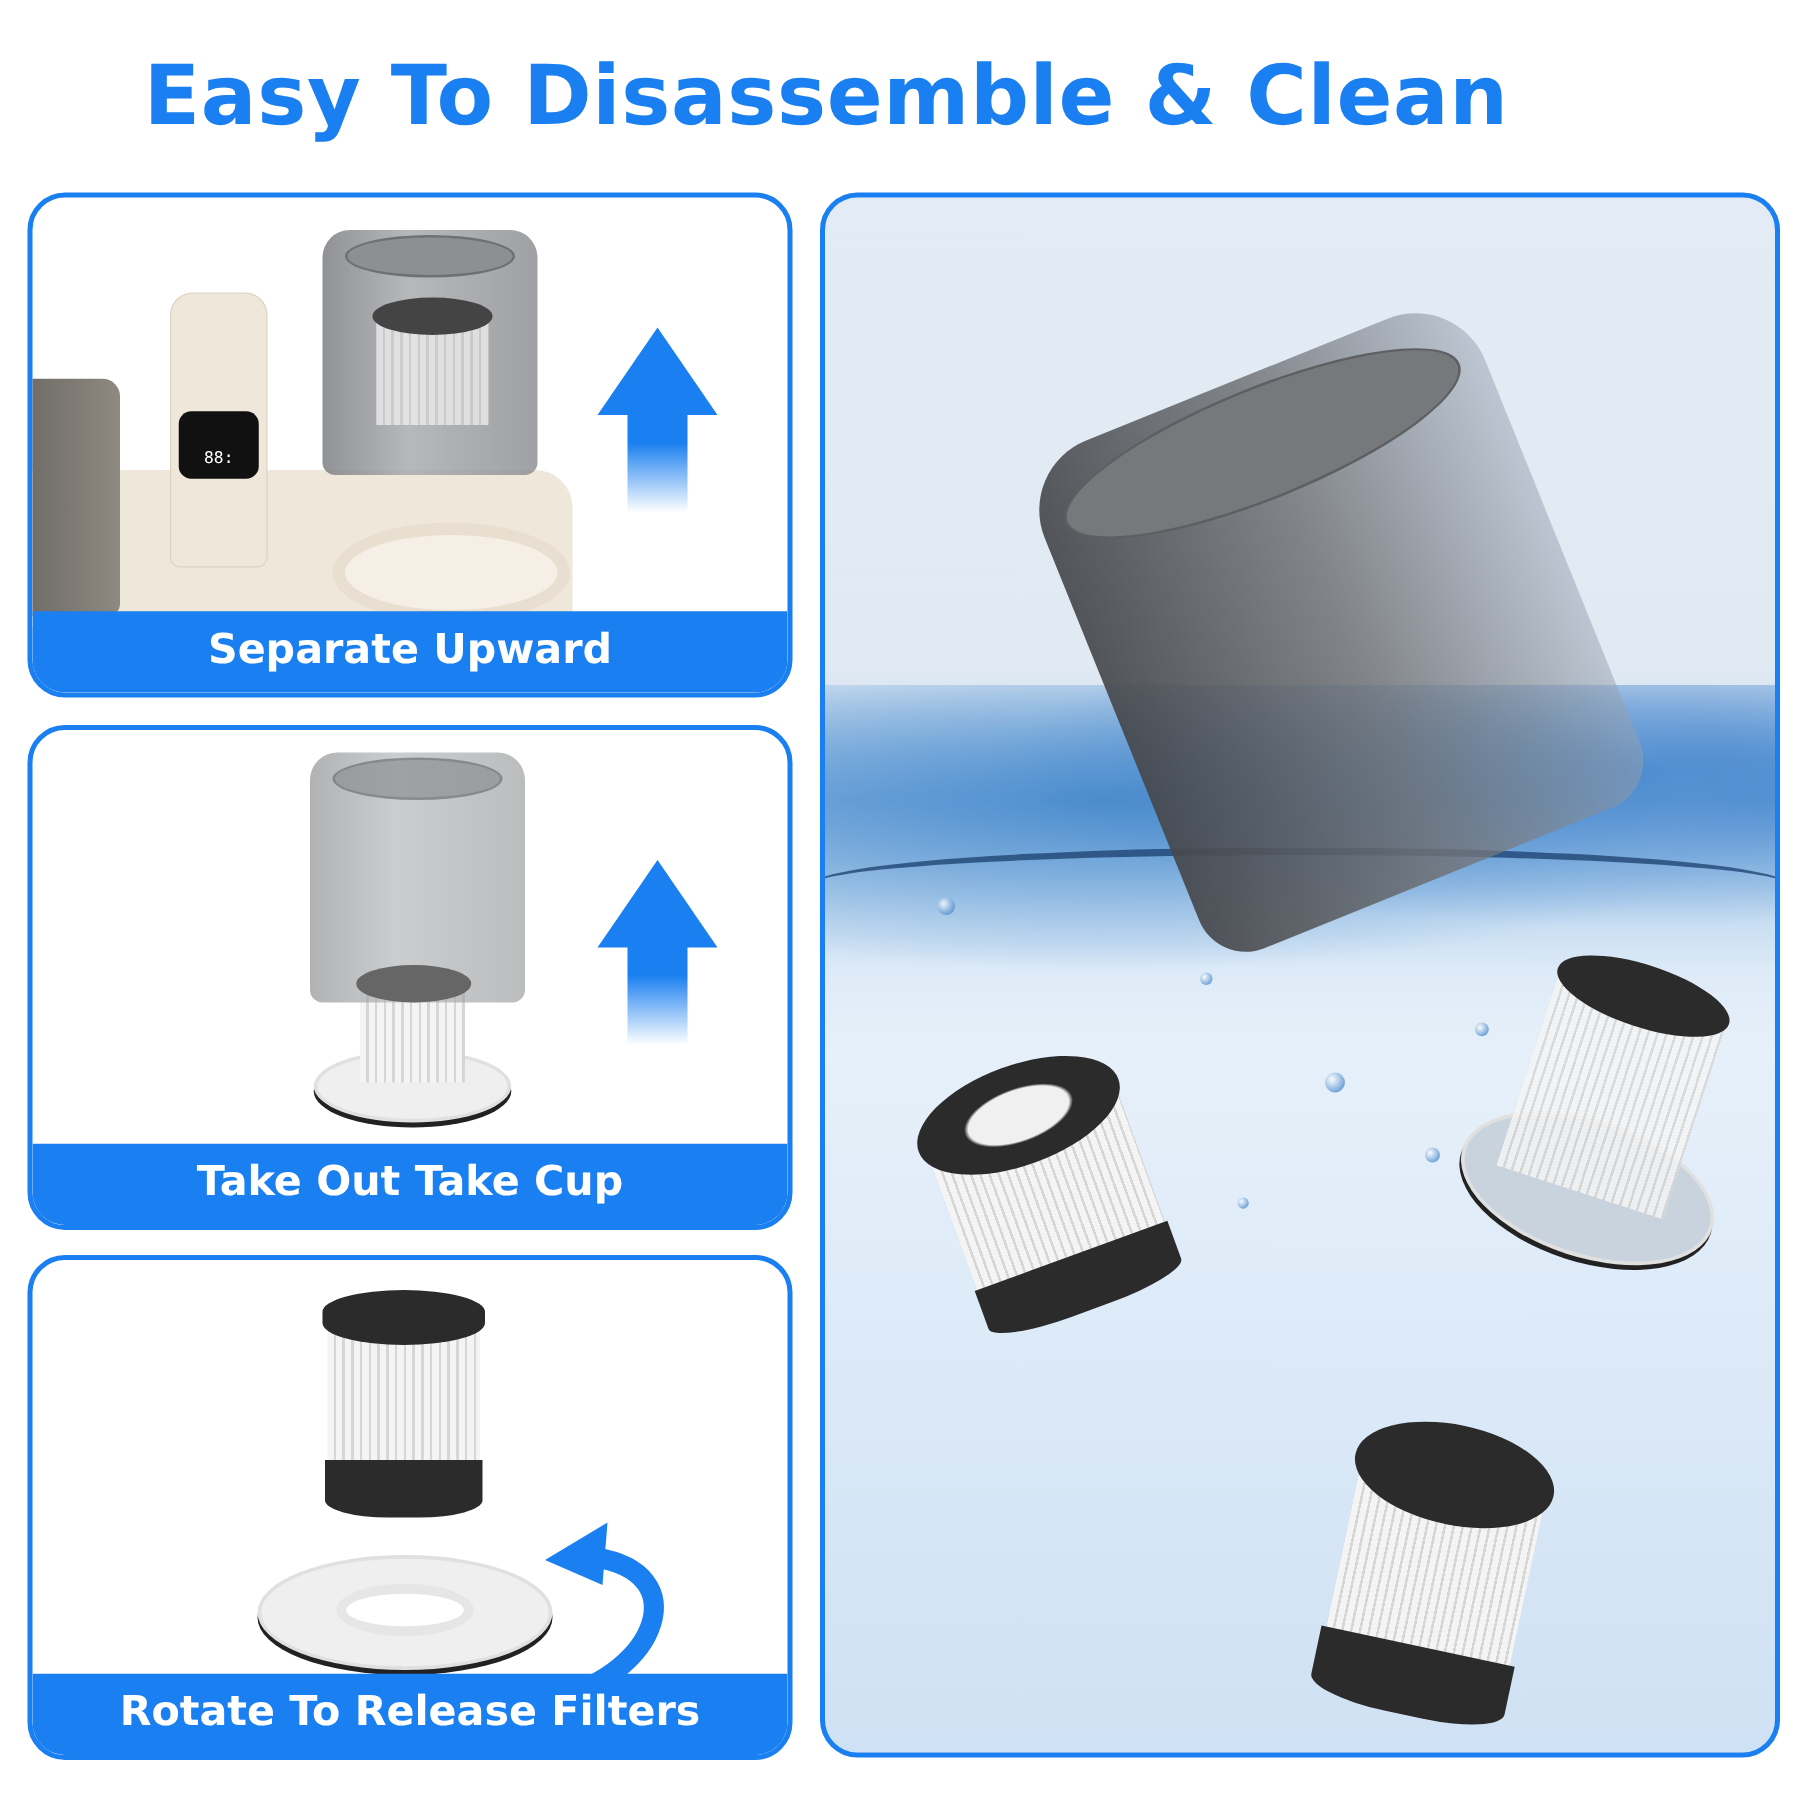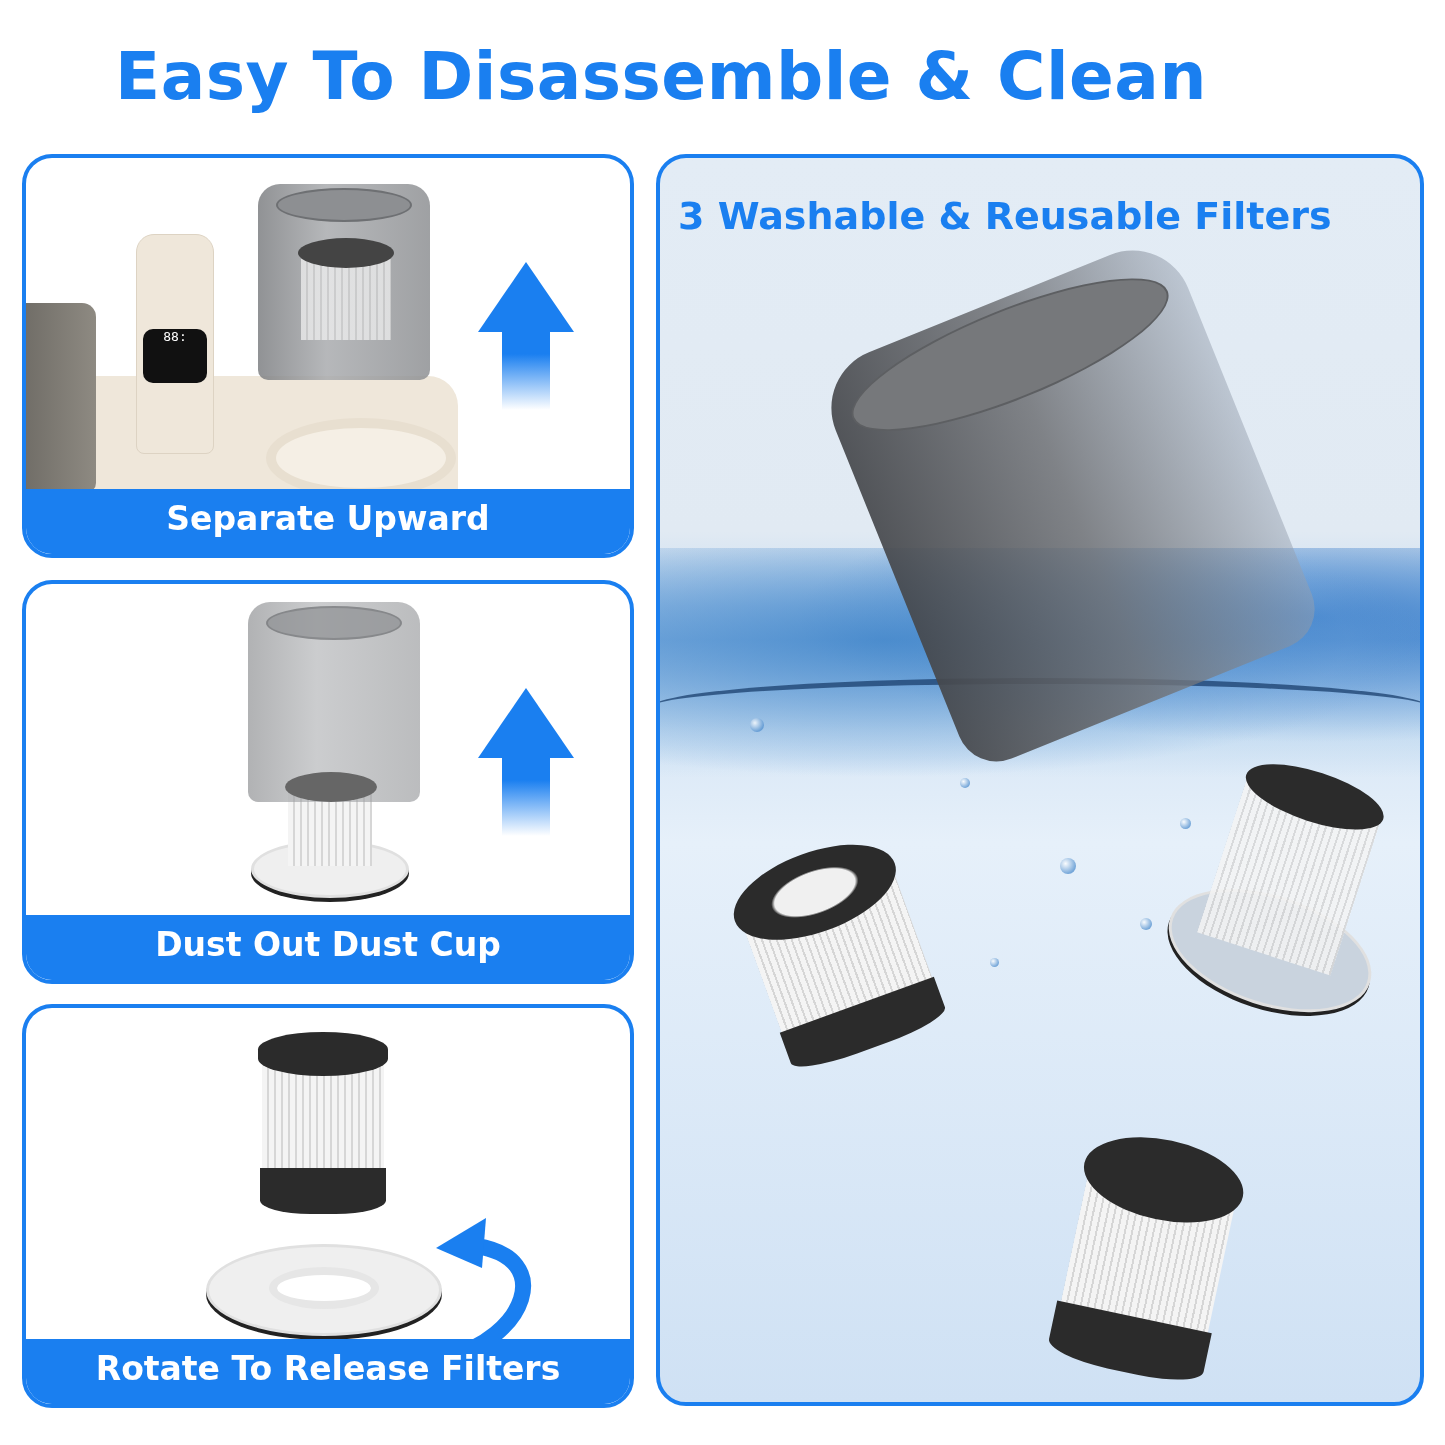--- a/index.html
+++ b/index.html
@@ -81,21 +81,21 @@
 </head>
 <body>
 
 <div class="main-title">Easy To Disassemble &amp; Clean</div>
 
 <div class="step-card step-1">
   <div class="illus">
     <div class="cream" style="position:absolute;left:-4px;top:218px;width:436px;height:125px;border-radius:0 30px 0 0;"></div>
     <div style="position:absolute;left:-10px;top:145px;width:80px;height:190px;background:linear-gradient(90deg,#6d6a64,#8e8a82);border-radius:0 14px 10px 0;"></div>
     <div class="cream" style="position:absolute;left:110px;top:76px;width:78px;height:220px;border-radius:18px 18px 8px 8px;border:1px solid #ddd3c3;">
-      <div style="position:absolute;left:6px;top:94px;width:64px;height:54px;background:#111;border-radius:10px;color:#fff;font-size:13px;text-align:center;font-family:'DejaVu Sans Mono',monospace;">
+      <div style="position:absolute;left:6px;top:94px;width:64px;height:54px;background:#111;border-radius:10px;color:#fff;font-size:13px;text-align:center;padding-top:30px;font-family:'DejaVu Sans Mono',monospace;">
         <span>88:</span>
       </div>
     </div>
     <div style="position:absolute;left:240px;top:260px;width:190px;height:80px;border-radius:50%;border:10px solid #e8dfd0;background:#f5efe5;"></div>
     <div class="cup-grey" style="left:232px;top:26px;width:172px;height:196px;"></div>
     <div class="cup-top" style="left:250px;top:30px;width:136px;height:34px;"></div>
     <div class="filter-body" style="left:275px;top:92px;width:90px;height:90px;opacity:.7;"></div>
     <div class="filter-cap" style="left:272px;top:80px;width:96px;height:30px;background:#444;"></div>
     <div class="arrow-up" style="left:452px;top:104px;">
         <div class="head"></div>
@@ -110,41 +110,40 @@
     <div class="base-ring" style="left:225px;top:256px;width:158px;height:58px;"></div>
     <div class="filter-body" style="left:262px;top:200px;width:84px;height:82px;"></div>
     <div class="cup-grey" style="left:222px;top:18px;width:172px;height:200px;opacity:.6;"></div>
     <div class="cup-top" style="left:240px;top:22px;width:136px;height:34px;opacity:.7;"></div>
     <div class="filter-cap" style="left:259px;top:188px;width:92px;height:30px;background:#666;"></div>
     <div class="arrow-up" style="left:452px;top:104px;">
         <div class="head"></div>
         <div class="shaft"></div>
       </div>
   </div>
-  <div class="caption-bar">Dust Out Dust Cup</div>
+  <div class="caption-bar">Take Out Take Cup</div>
 </div>
 
 <div class="step-card step-3">
   <div class="illus">
     <div class="base-ring" style="left:180px;top:236px;width:236px;height:92px;">
       <div style="position:absolute;left:60px;top:20px;width:110px;height:42px;border-radius:50%;background:#fff;border:8px solid #e6e6e6;"></div>
     </div>
     <div class="filter-body" style="left:236px;top:48px;width:122px;height:130px;"></div>
     <div class="filter-band" style="left:234px;top:160px;width:126px;height:46px;"></div>
     <div class="filter-cap" style="left:232px;top:24px;width:130px;height:44px;border-radius:50%/40%;"></div>
     <svg style="position:absolute;left:390px;top:210px;" width="140" height="160" viewBox="0 0 140 160">
       <path d="M30 140 C110 120 140 40 60 28" fill="none" stroke="#1a7ff0" stroke-width="16" stroke-linecap="round"></path>
       <polygon points="20,30 70,0 66,50" fill="#1a7ff0"></polygon>
     </svg>
   </div>
   <div class="caption-bar">Rotate To Release Filters</div>
 </div>
 
 <div class="water-panel">
-  <div class="panel-title">3 Washable &amp; Reusable Filters</div>
   <div class="water-band"></div>
   <div class="water-line"></div>
 
   <div class="bubble" style="left:90px;top:560px;width:14px;height:14px;"></div>
   <div class="bubble" style="left:300px;top:620px;width:10px;height:10px;"></div>
   <div class="bubble" style="left:400px;top:700px;width:16px;height:16px;"></div>
   <div class="bubble" style="left:480px;top:760px;width:12px;height:12px;"></div>
   <div class="bubble" style="left:330px;top:800px;width:9px;height:9px;"></div>
   <div class="bubble" style="left:520px;top:660px;width:11px;height:11px;"></div>
 

